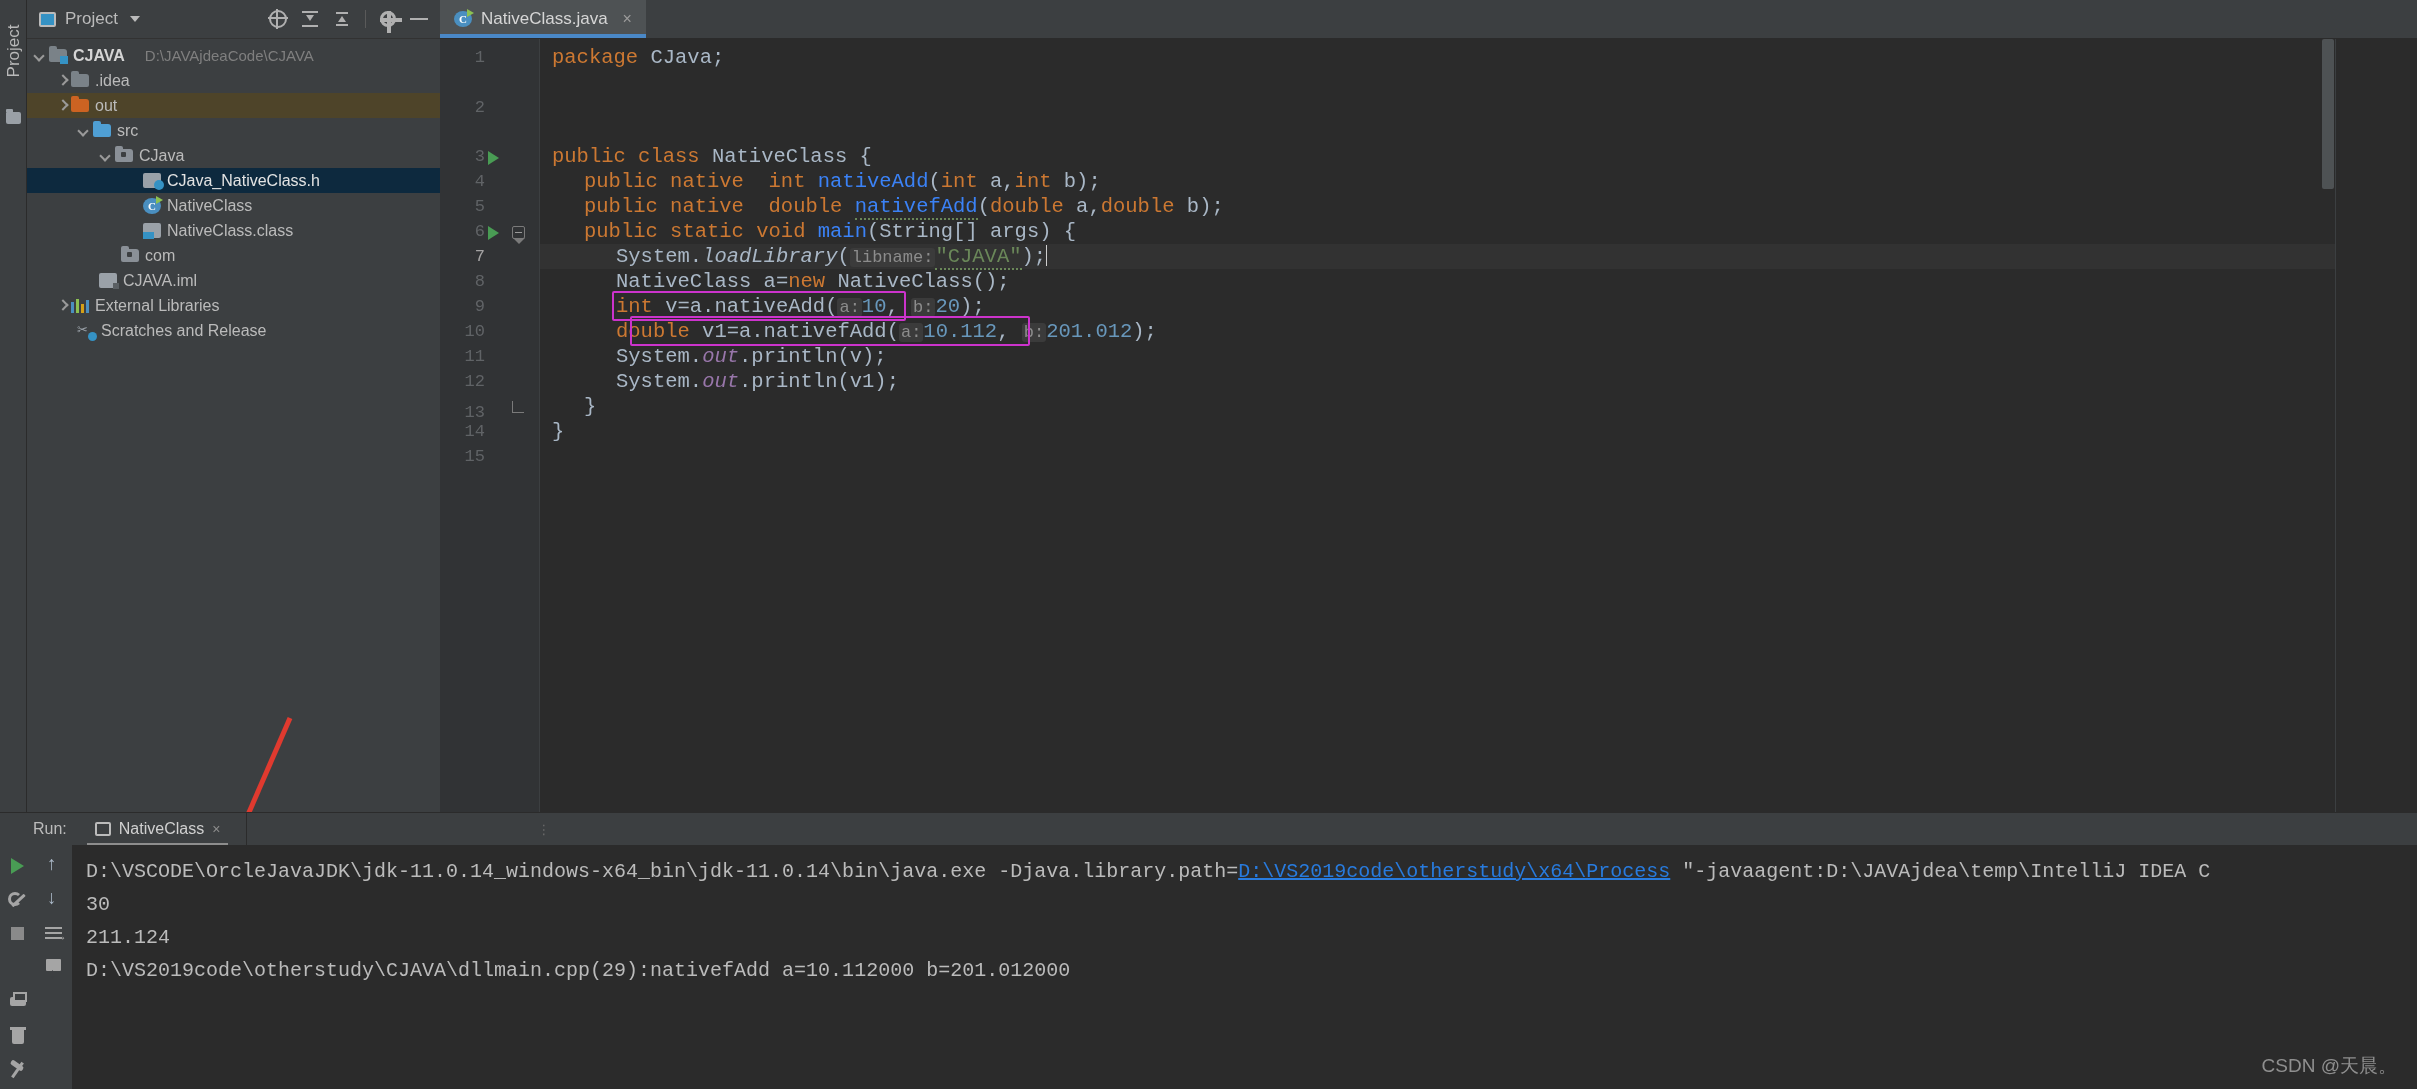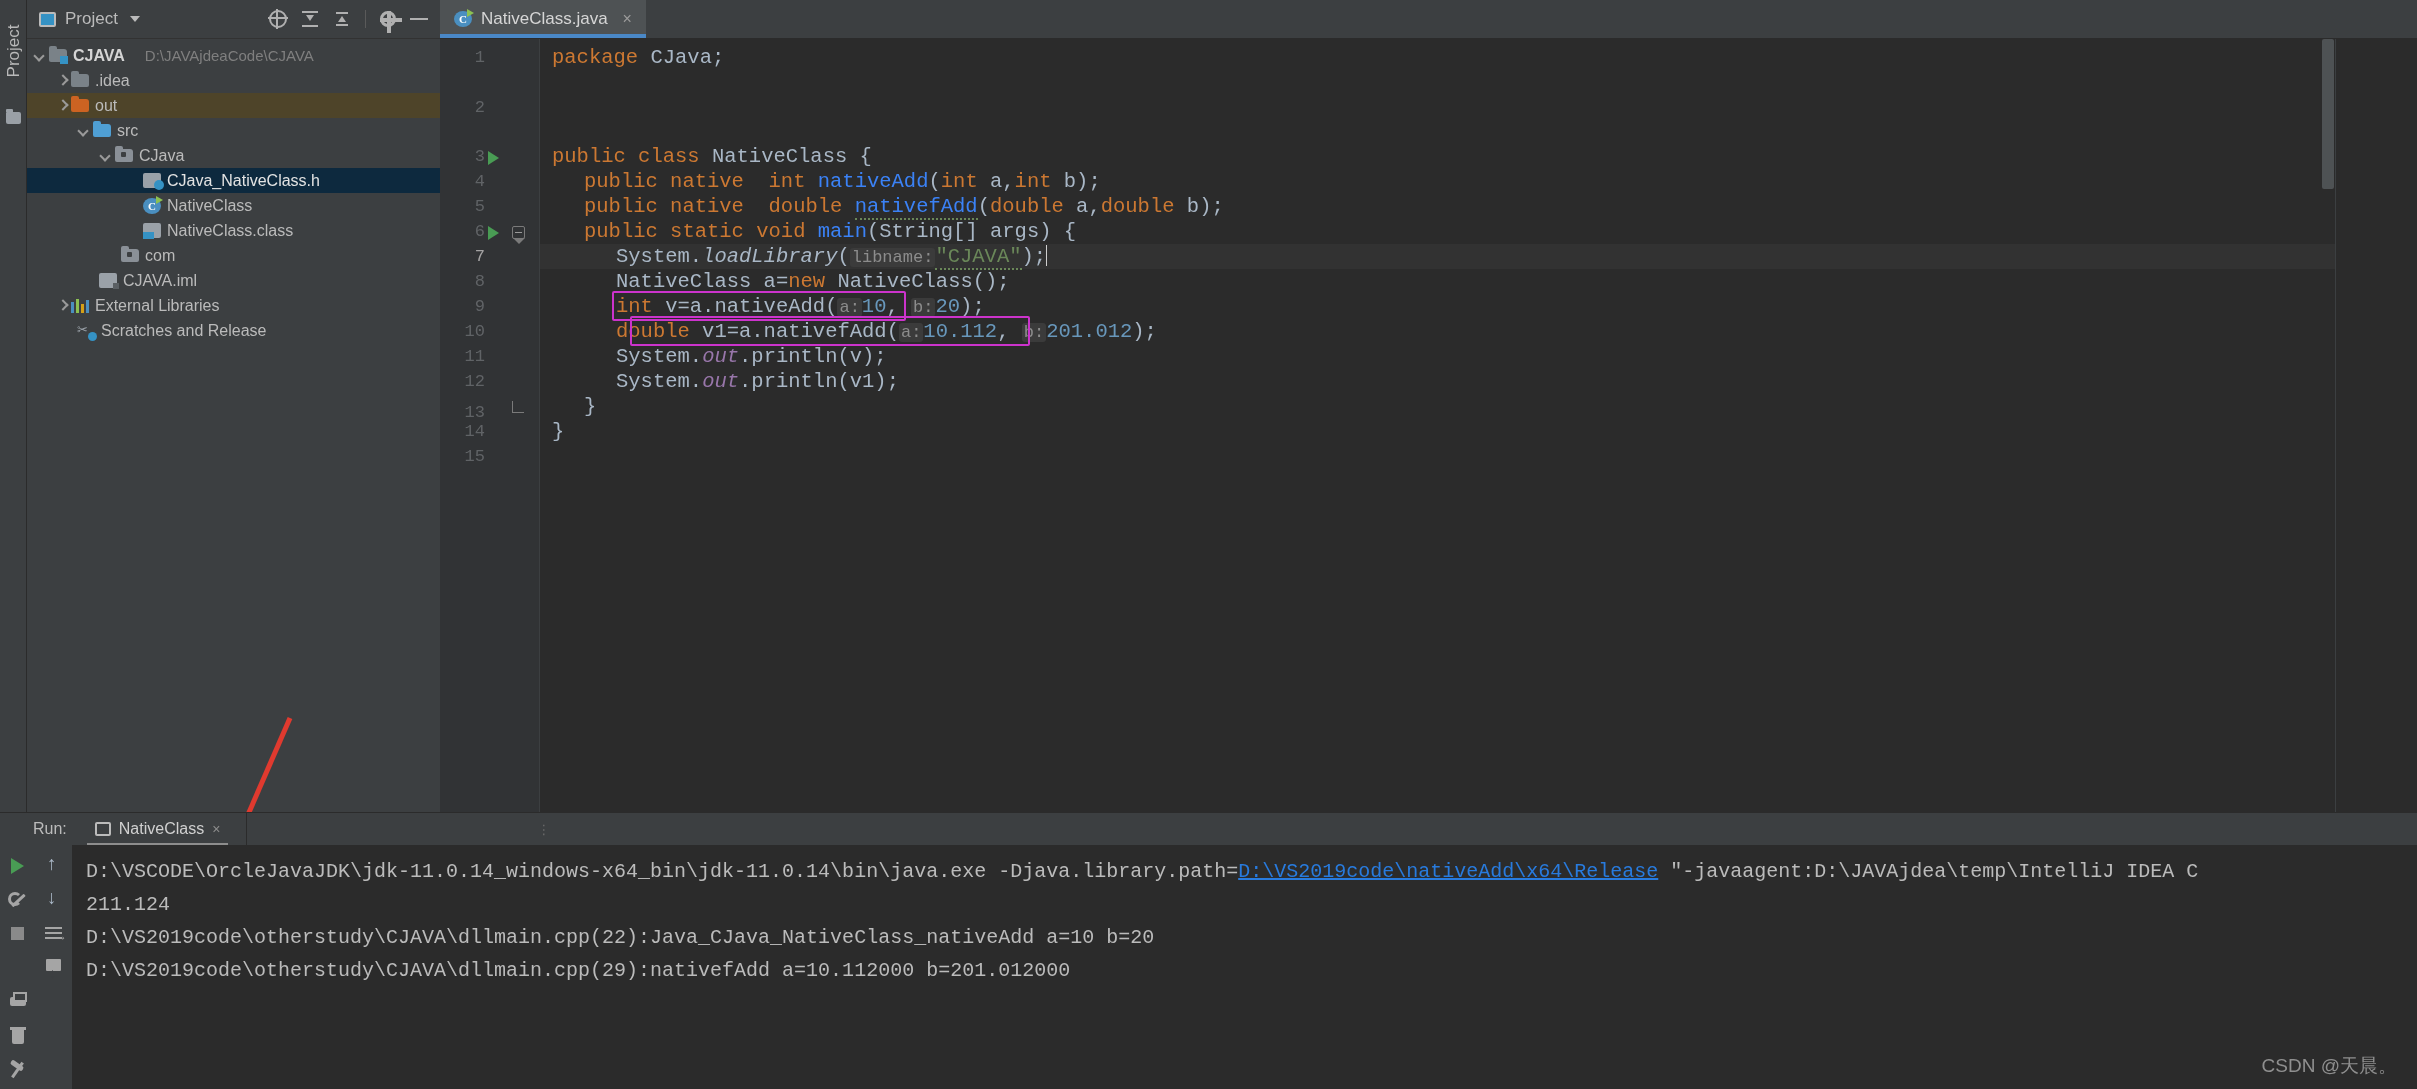--- a/index.html
+++ b/index.html
@@ -593,23 +593,23 @@
           <span class="rbtn trash"></span>
           <span class="rbtn"></span>
         </div>
         <div class="rt-row">
           <span class="rbtn pin"></span>
           <span class="rbtn"></span>
         </div>
       </div>
 
       <div class="console">
-        <div class="cline"><span>D:\VSCODE\OrcleJavaJDK\jdk-11.0.14_windows-x64_bin\jdk-11.0.14\bin\java.exe -Djava.library.path=</span><span class="clink">D:\VS2019code\nativeAdd\x64\Release</span><span> "-javaagent:D:\JAVAjdea\temp\IntelliJ IDEA C</span></div>
+        <div class="cline"><span>D:\VSCODE\OrcleJavaJDK\jdk-11.0.14_windows-x64_bin\jdk-11.0.14\bin\java.exe -Djava.library.path=</span><span class="clink">D:\VS2019code\otherstudy\x64\Process</span><span> "-javaagent:D:\JAVAjdea\temp\IntelliJ IDEA C</span></div>
+        <div class="cline"><span>30</span></div>
         <div class="cline"><span>211.124</span></div>
-        <div class="cline"><span>D:\VS2019code\otherstudy\CJAVA\dllmain.cpp(22):Java_CJava_NativeClass_nativeAdd a=10 b=20</span></div>
         <div class="cline"><span>D:\VS2019code\otherstudy\CJAVA\dllmain.cpp(29):nativefAdd a=10.112000 b=201.012000</span></div>
         <div class="cline"><span></span></div>
 
         <div class="watermark">CSDN @天晨。</div>
       </div>
     </div>
   </div>
 
   <div class="bottom-left-label"></div>
 </div>

